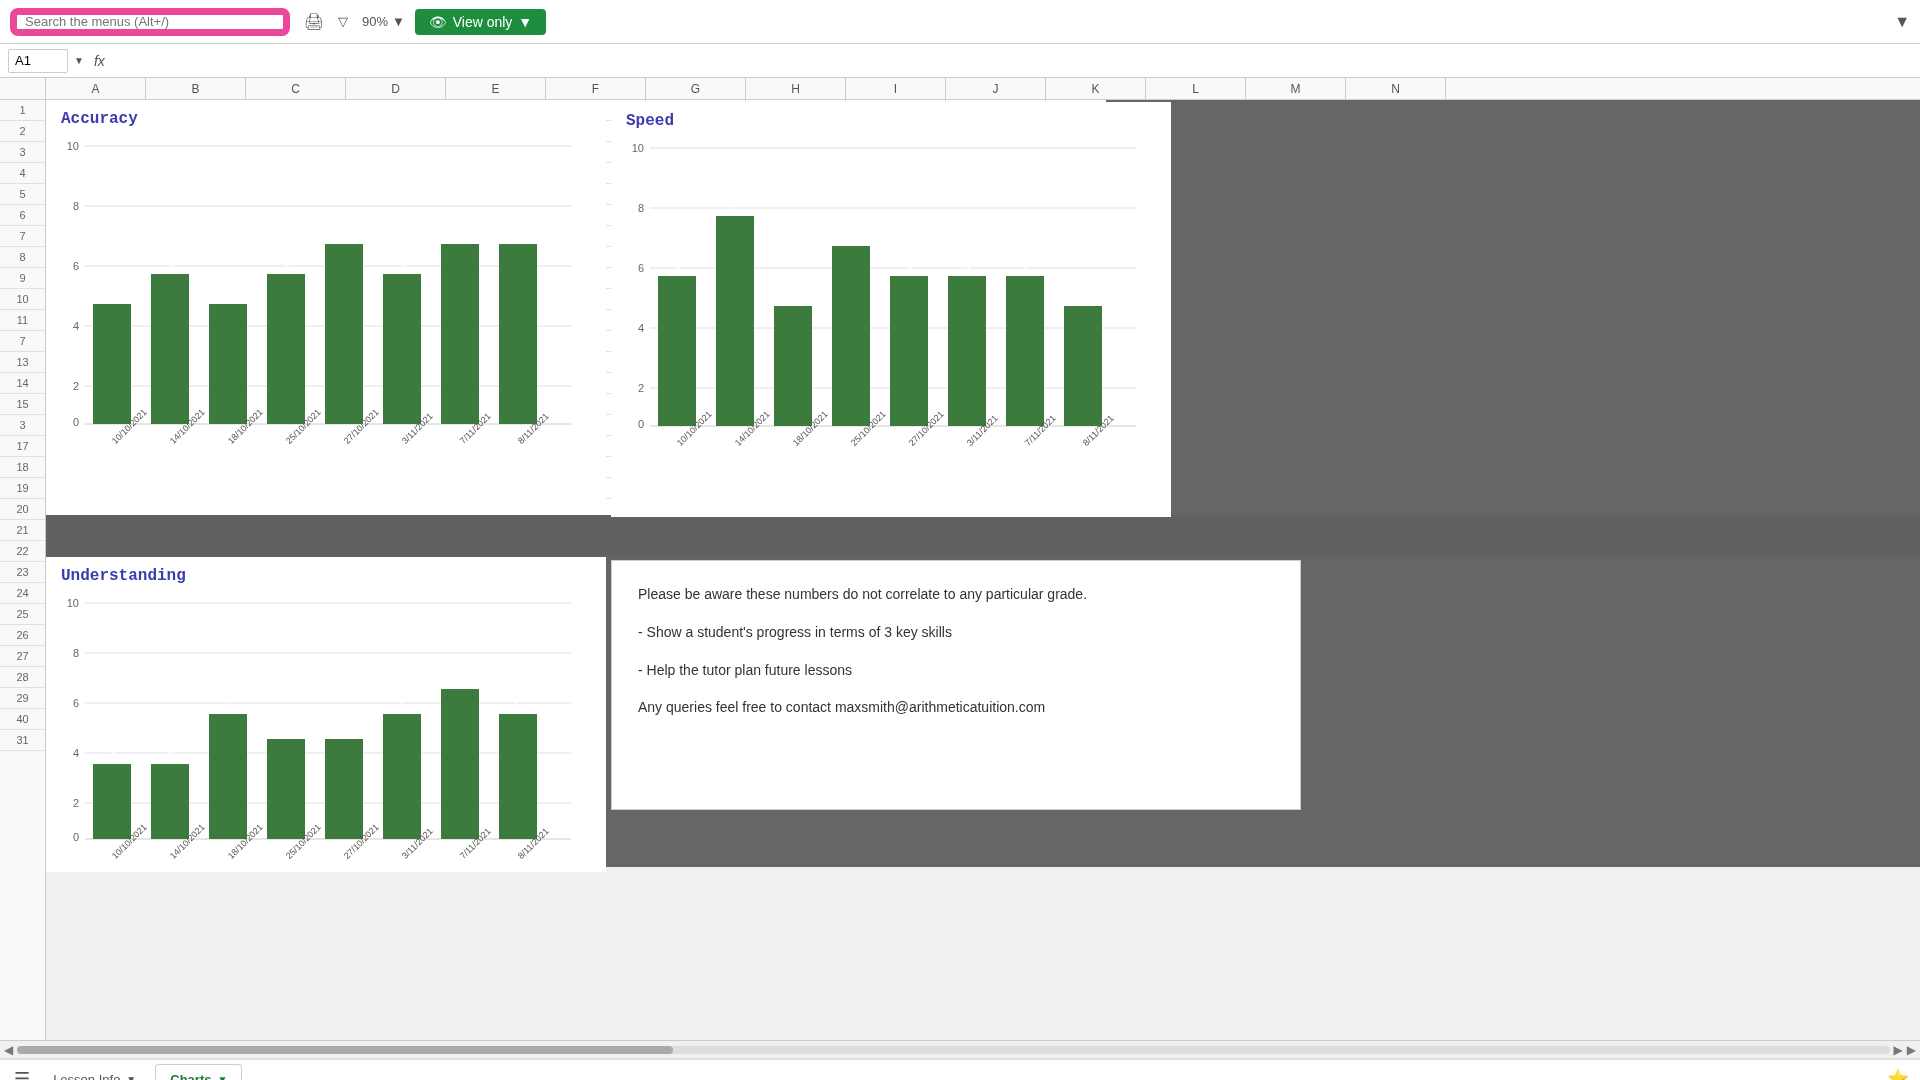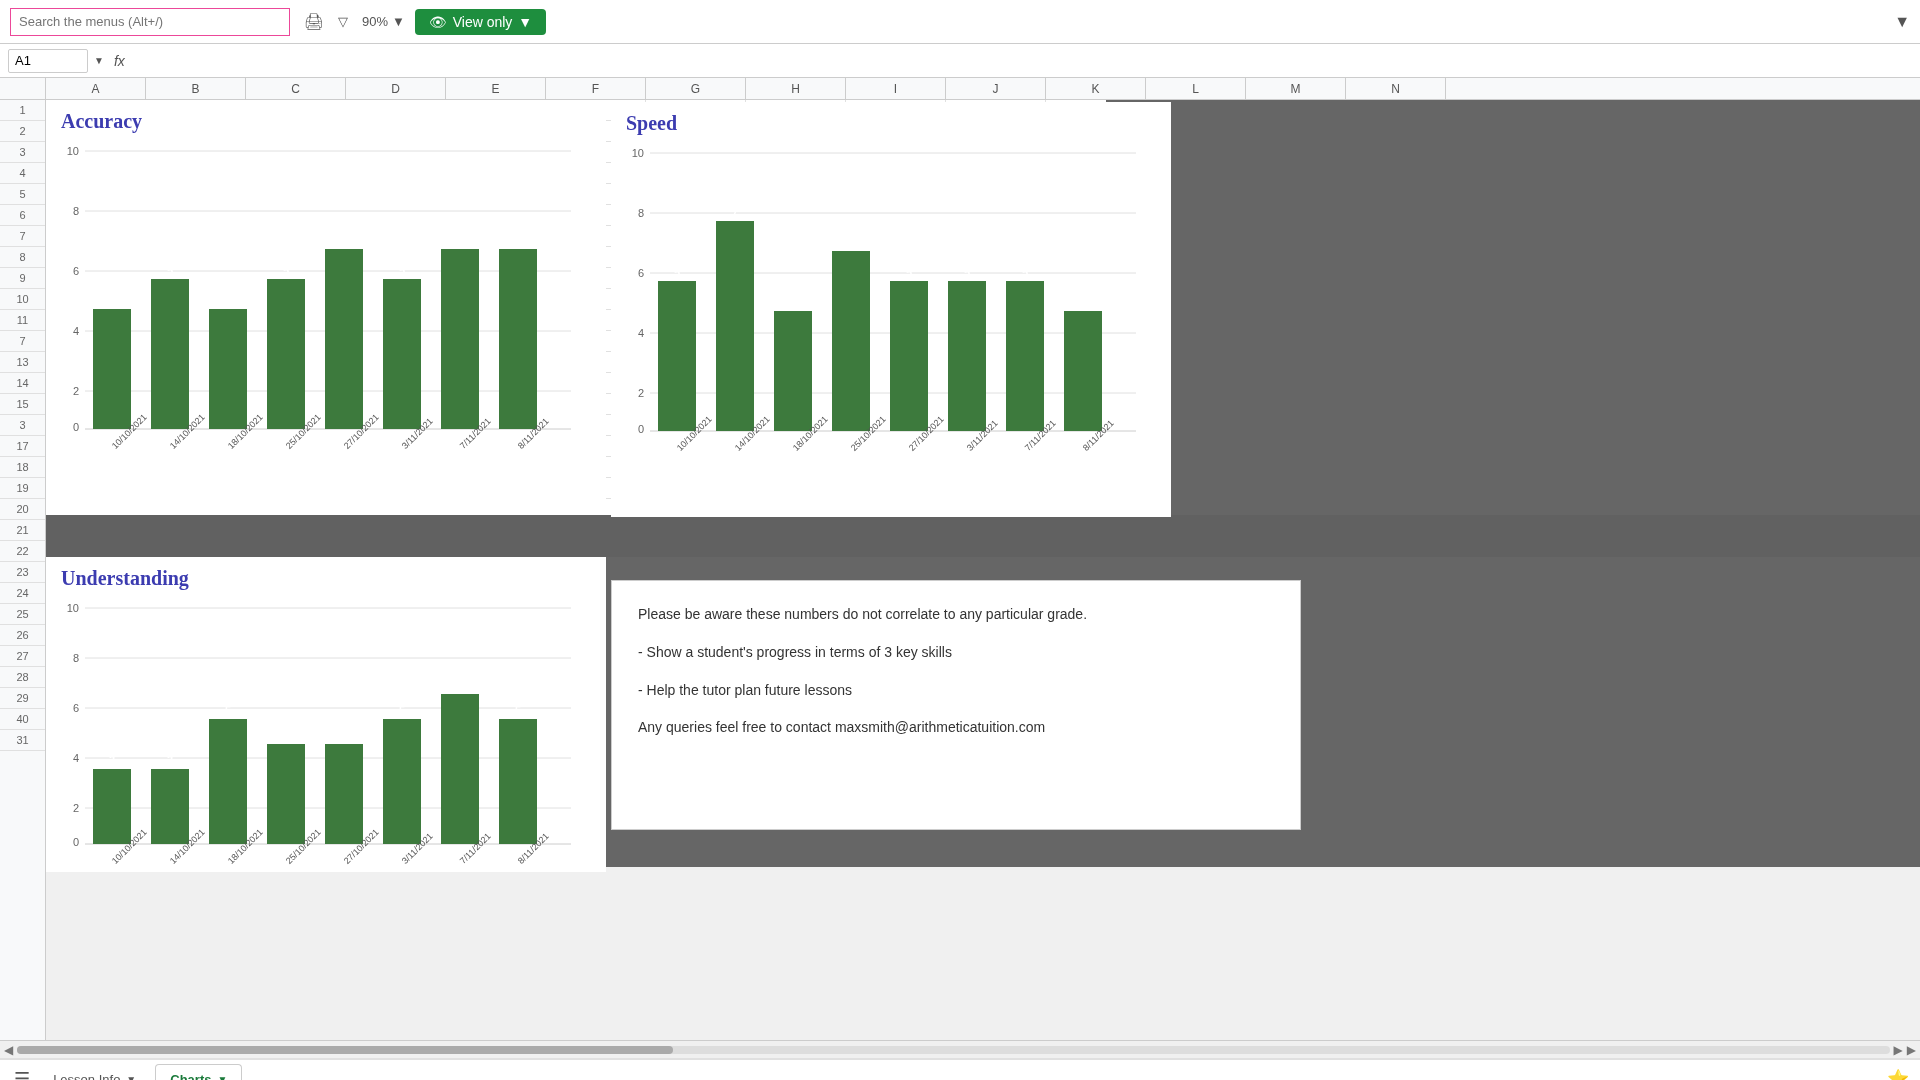--- a/index.html
+++ b/index.html
@@ -11,22 +11,22 @@
       background: #fff;
       border-bottom: 1px solid #ccc;
       display: flex;
       align-items: center;
       padding: 0 10px;
       gap: 10px;
     }
     .search-box {
       width: 280px;
       height: 28px;
-      border: 1px solid #ec4899;
-      border-radius: 0;
+      border: 7px solid #ec4899;
+      border-radius: 8px;
       padding: 0 8px;
       font-size: 13px;
       color: #555;
     }
     .toolbar-icon {
       width: 28px; height: 28px;
       display: flex; align-items: center; justify-content: center;
       cursor: pointer; font-size: 16px; color: #555;
     }
     .filter-btn {
@@ -57,21 +57,21 @@
     .formula-bar {
       height: 34px;
       background: #fff;
       border-bottom: 1px solid #ccc;
       display: flex;
       align-items: center;
       padding: 0 8px;
       gap: 6px;
     }
     .cell-ref {
-      width: 80px;
+      width: 60px;
       height: 24px;
       border: 1px solid #ccc;
       border-radius: 2px;
       font-size: 13px;
       padding: 0 6px;
       display: flex; align-items: center;
     }
     .cell-ref-dropdown { font-size: 10px; color: #555; cursor: pointer; }
     .fx-icon { font-size: 14px; color: #555; font-style: italic; padding: 0 4px; }
     .formula-input {
@@ -150,25 +150,25 @@
       background: #666;
     }
 
     
     .chart-card {
       position: absolute;
       background: #fff;
       padding: 10px 15px 10px 15px;
     }
     .chart-title {
-      font-size: 20px;
+      font-size: 16px;
       font-weight: bold;
       color: #3c3cb0;
       margin-bottom: 8px;
-      font-family: Liberation Serif, serif;
+      font-family: Liberation Mono, monospace;
     }
     .chart-area {
       position: relative;
     }
 
     
     .info-box {
       position: absolute;
       background: #fff;
       border: 1px solid #ccc;
@@ -1011,21 +1011,21 @@
             <text x="399" y="91" font-size="11" fill="#fff" text-anchor="middle" font-weight="bold">6</text>
             <text x="399" y="268" font-size="9" fill="#555" text-anchor="start" transform="rotate(-45,399,263)">7/11/2021</text>
 
             <rect x="438" y="121" width="38" height="125" fill="#3d7a3d"></rect>
             <text x="457" y="116" font-size="11" fill="#fff" text-anchor="middle" font-weight="bold">5</text>
             <text x="457" y="268" font-size="9" fill="#555" text-anchor="start" transform="rotate(-45,457,263)">8/11/2021</text>
           </svg>
         </div>
       </div>
 
-      <div class="info-box" style="left:565px; top:480px; width:690px; min-height:250px; padding: 22px 26px;">
+      <div class="info-box" style="left:565px; top:460px; width:690px; min-height:250px; padding: 22px 26px;">
         <p>Please be aware these numbers do not correlate to any particular grade.</p>
         <p>-   Show a student's progress in terms of 3 key skills</p>
         <p>-   Help the tutor plan future lessons</p>
         <p style="margin-top:6px;">Any queries feel free to contact maxsmith@arithmeticatuition.com</p>
       </div>
 
     </div>
   </div>
 </div>
 

